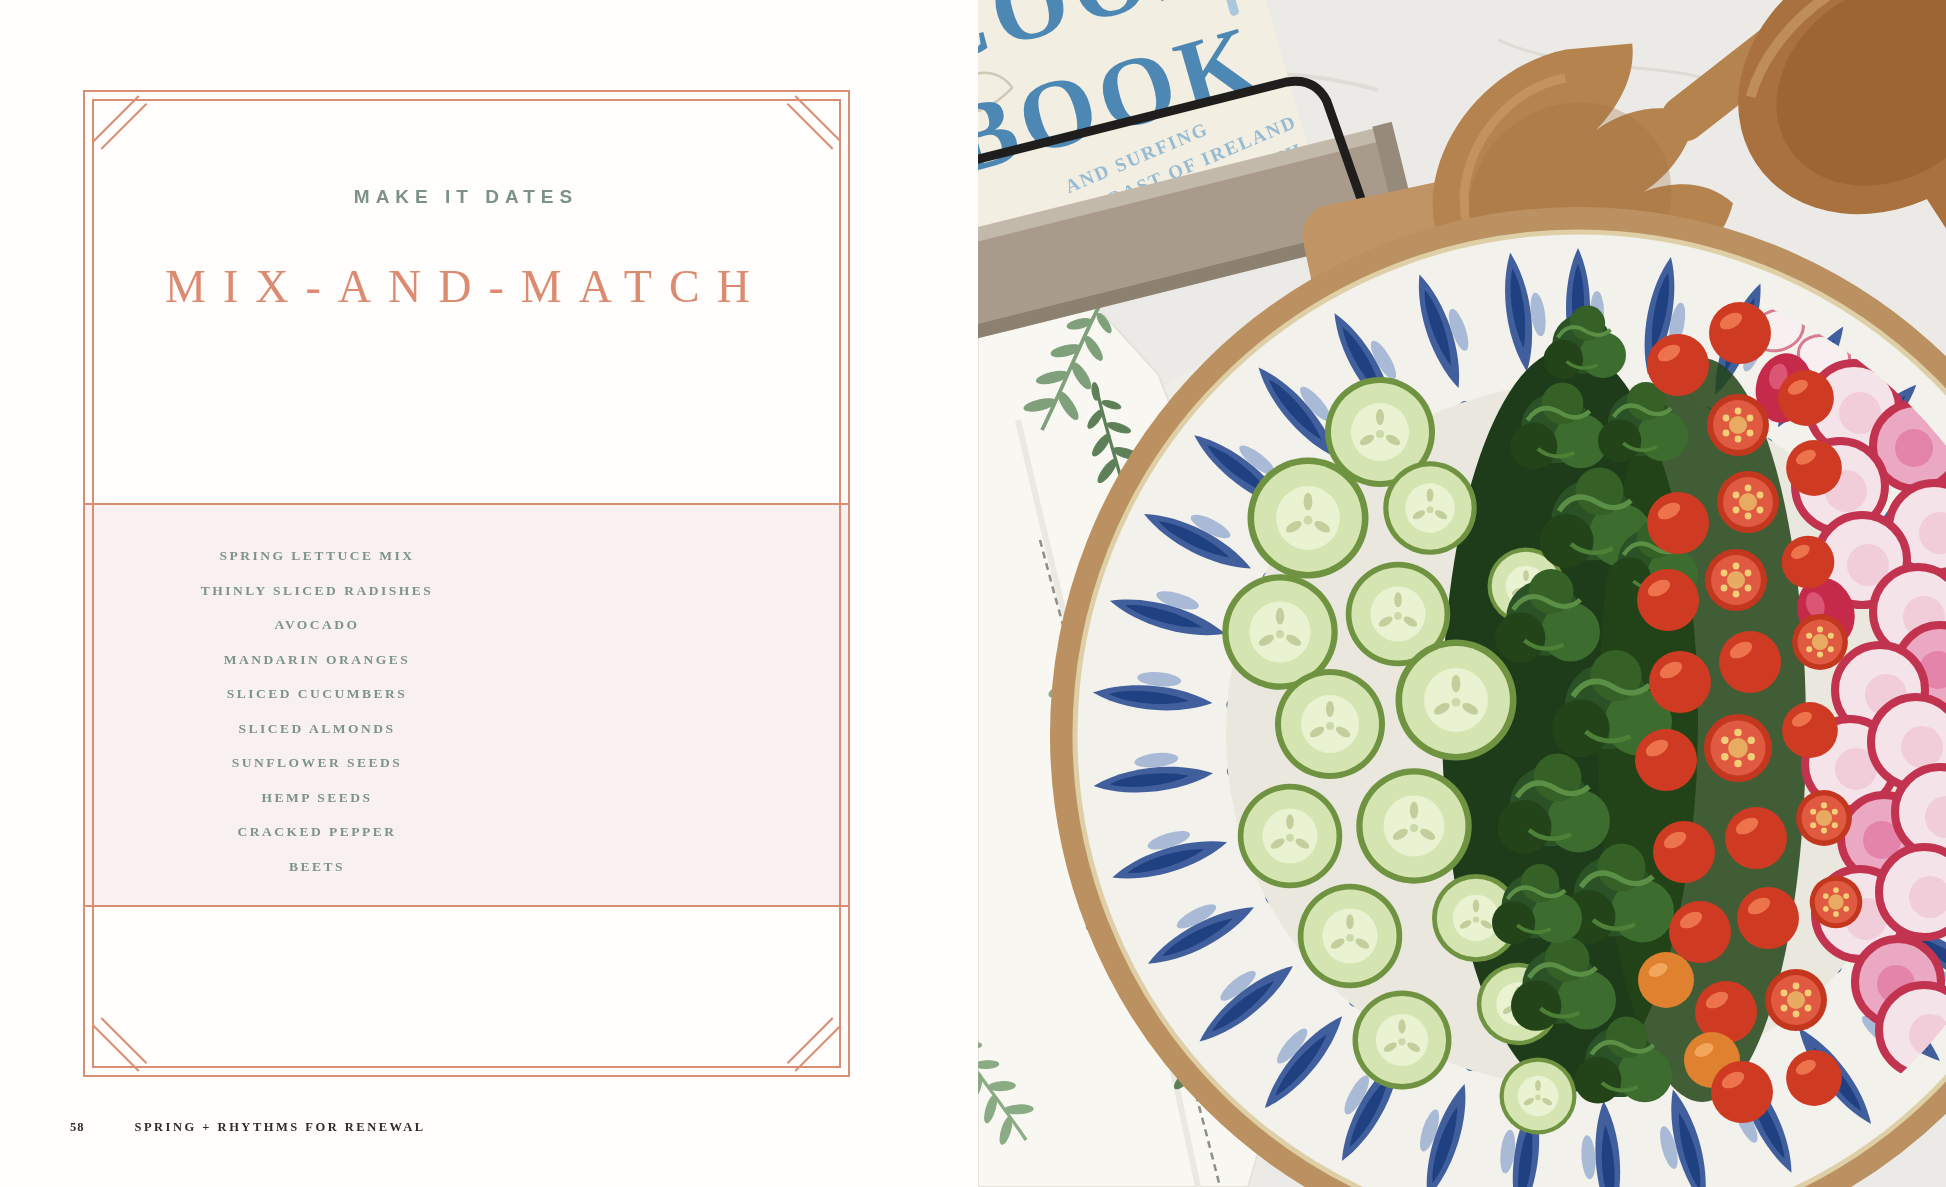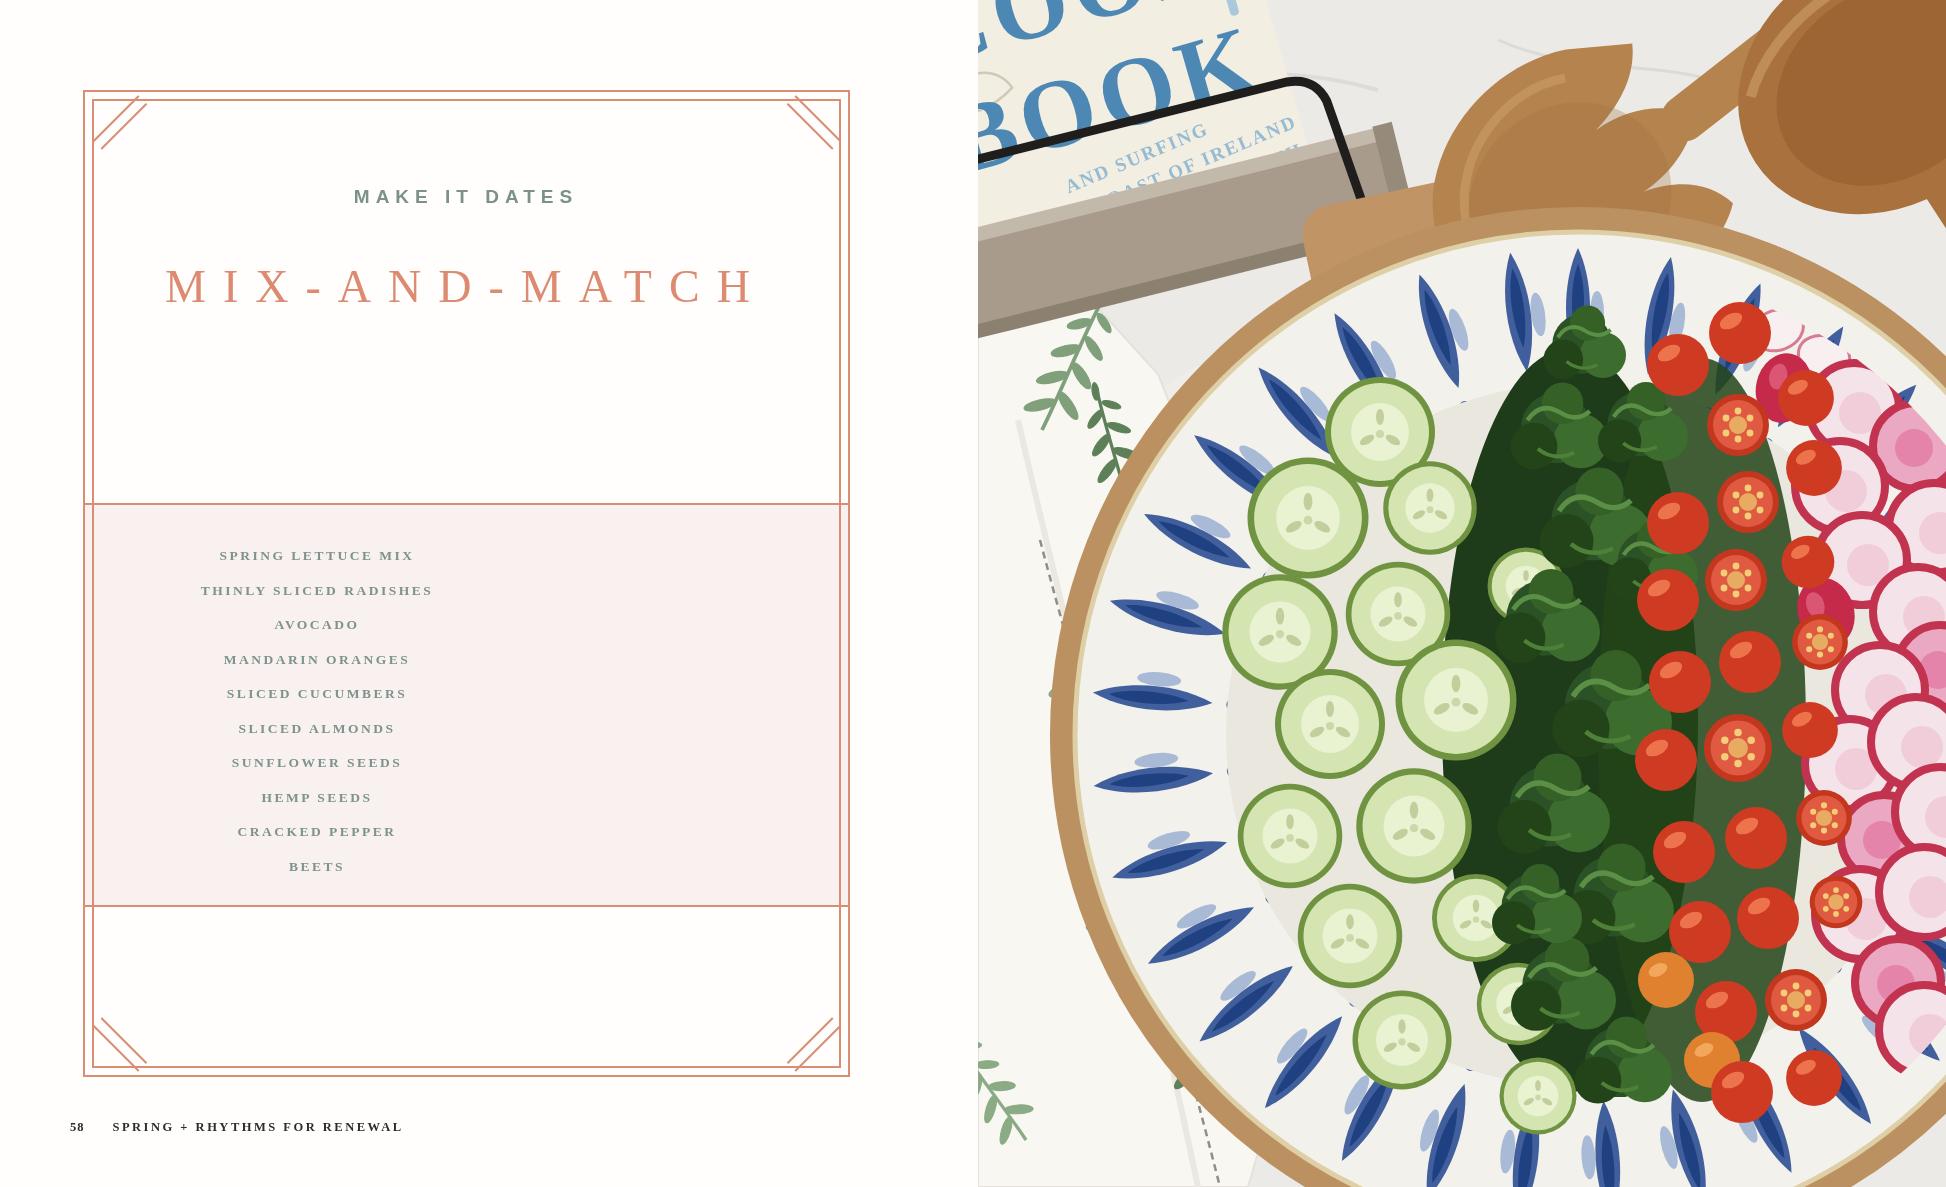--- a/index.html
+++ b/index.html
@@ -39,21 +39,21 @@
   .ing { font-weight:bold; font-size:13.5px; letter-spacing:2.5px; line-height:19px;
          color:#7D938B; text-align:center; white-space:pre-line; margin-bottom:15.5px; }
 
   .outro { position:absolute; left:190px; top:944px; width:580px;
            font-size:18px; line-height:28px; color:#2E2B28; }
   .outro div { white-space:nowrap; }
   .outro div:first-child { text-indent:18px; }
 
   .footer { position:absolute; left:70px; top:1120px; font-weight:bold; font-size:12.5px;
             letter-spacing:2.5px; color:#2E2B28; white-space:nowrap; }
-  .footer .pgnum { margin-right:28px; letter-spacing:1px; }
+  .footer .pgnum { margin-right:50px; letter-spacing:1px; }
 
   
   .page-right { position:relative; width:968px; height:1187px; overflow:hidden; background:#ECEAE6; }
   .page-right svg { display:block; }
   text.bigblue { font-family:"Liberation Serif", serif; font-weight:bold; font-size:98px;
                  fill:#4D88B4; letter-spacing:6px; }
   text.smallblue { font-family:"Liberation Serif", serif; font-weight:bold; font-size:19px;
                    fill:#96BBD3; letter-spacing:2px; }
 </style>
 </head>

